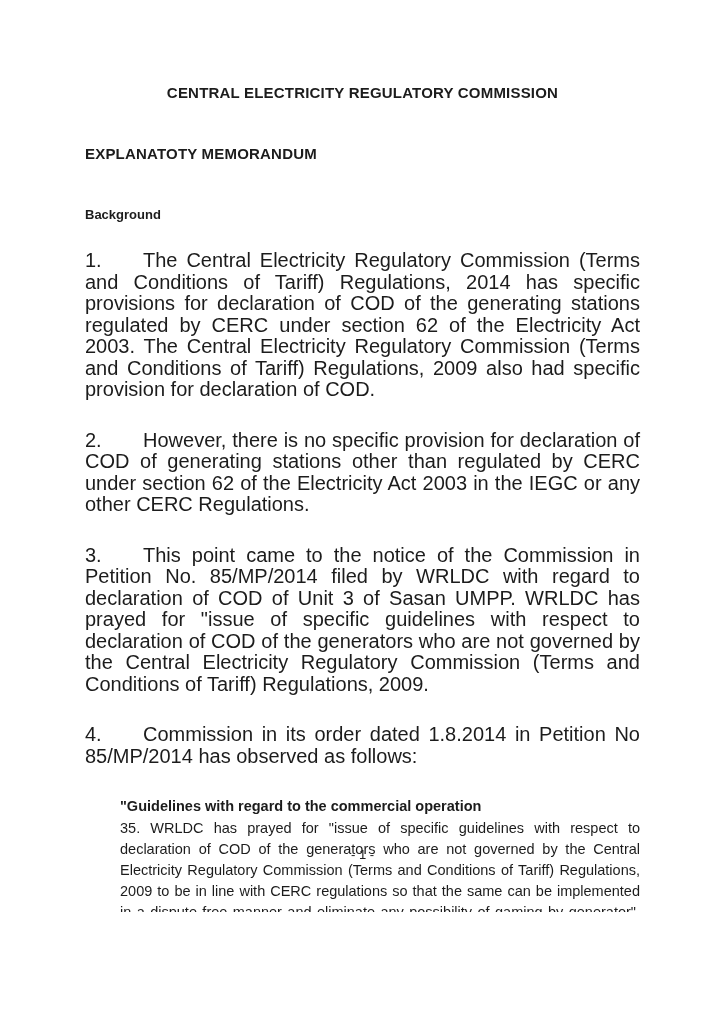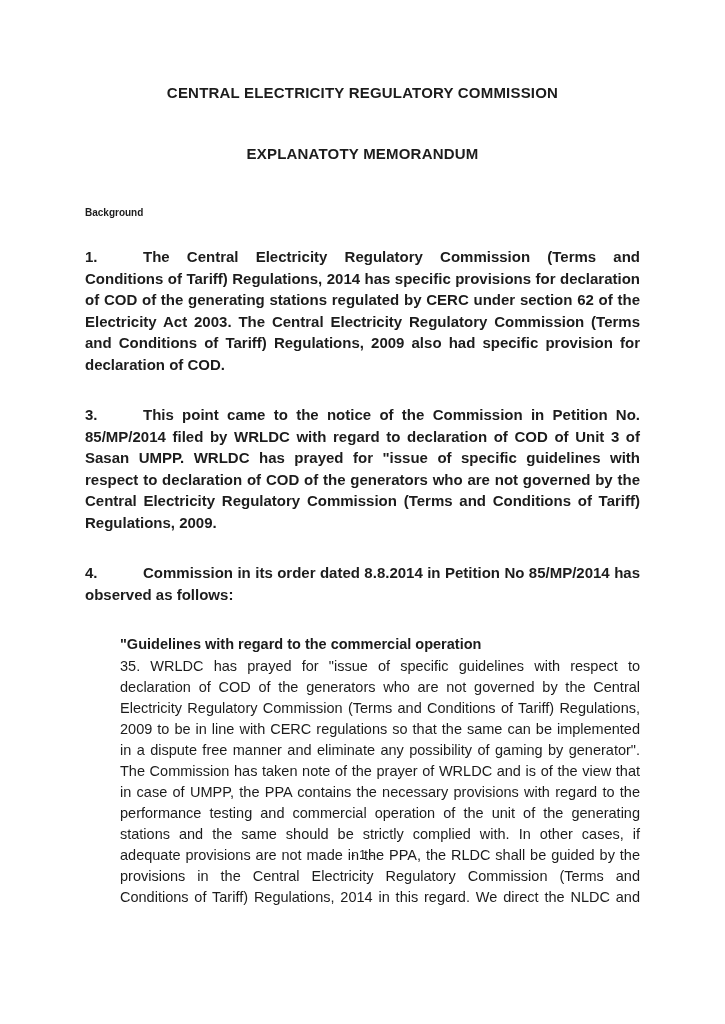--- a/index.html
+++ b/index.html
@@ -26,36 +26,35 @@
   .doc-title {
     font-size: 15px;
     font-weight: bold;
     text-align: center;
     margin: 0 0 42px 0;
     letter-spacing: 0.2px;
   }
   .memo-heading {
     font-size: 15px;
     font-weight: bold;
-    text-align: center;
+    text-align: left;
     line-height: 22px;
     margin: 17px 0 42px 0;
     letter-spacing: 0.2px;
   }
   .section-heading {
-    font-size: 10px;
+    font-size: 13px;
     font-weight: bold;
     margin: 0 0 28px 0;
   }
   .para {
-    font-size: 15px;
+    font-size: 20px;
     line-height: 21.5px;
     text-align: justify;
     margin: 0 0 29px 0;
-    font-weight: bold;
   }
   .para .num {
     display: inline-block;
     width: 58px;
   }
   .quote {
     margin-left: 35px;
     margin-bottom: 10px;
   }
   .quote-heading {
@@ -89,27 +88,30 @@
   <div class="memo-heading">
     <div>EXPLANATOTY MEMORANDUM</div>
   </div>
 
   <h2 class="section-heading">Background</h2>
 
   <p class="para">
     <span class="num">1.</span><span>The Central Electricity Regulatory Commission (Terms and Conditions of Tariff) Regulations, 2014 has specific provisions for declaration of COD of the generating stations regulated by CERC under section 62 of the Electricity Act 2003. The Central Electricity Regulatory Commission (Terms and Conditions of Tariff) Regulations, 2009 also had specific provision for declaration of COD.</span>
   </p>
 
+  <p class="para">
+    <span class="num">2.</span><span>However, there is no specific provision for declaration of COD of generating stations other than regulated by CERC under section 62 of the Electricity Act 2003 in the IEGC or any other CERC Regulations.</span>
+  </p>
 
   <p class="para">
     <span class="num">3.</span><span>This point came to the notice of the Commission in Petition No. 85/MP/2014 filed by WRLDC with regard to declaration of COD of Unit 3 of Sasan UMPP. WRLDC has prayed for "issue of specific guidelines with respect to declaration of COD of the generators who are not governed by the Central Electricity Regulatory Commission (Terms and Conditions of Tariff) Regulations, 2009.</span>
   </p>
 
   <p class="para">
-    <span class="num">4.</span><span>Commission in its order dated 8.8.2014 in Petition No 85/MP/2014 has observed as follows:</span>
+    <span class="num">4.</span><span>Commission in its order dated 1.8.2014 in Petition No 85/MP/2014 has observed as follows:</span>
   </p>
 
   <div class="quote">
     <div class="quote-heading">"Guidelines with regard to the commercial operation</div>
     <div class="quote-body">35. WRLDC has prayed for "issue of specific guidelines with respect to declaration of COD of the generators who are not governed by the Central Electricity Regulatory Commission (Terms and Conditions of Tariff) Regulations, 2009 to be in line with CERC regulations so that the same can be implemented in a dispute free manner and eliminate any possibility of gaming by generator". The Commission has taken note of the prayer of WRLDC and is of the view that in case of UMPP, the PPA contains the necessary provisions with regard to the performance testing and commercial operation of the unit of the generating stations and the same should be strictly complied with. In other cases, if adequate provisions are not made in the PPA, the RLDC shall be guided by the provisions in the Central Electricity Regulatory Commission (Terms and Conditions of Tariff) Regulations, 2014 in this regard. We direct the NLDC and RLDCs to submit report in consultation with CEA which shall include specific difficulties experienced by RLDCs in dealing with the performance testing and commercial operation of the generating stations which are not governed by the Tariff Regulations of the Commission. The report shall be submitted within two</div>
   </div>
 
   <div class="page-footer">- 1 -</div>
 
 </div>

